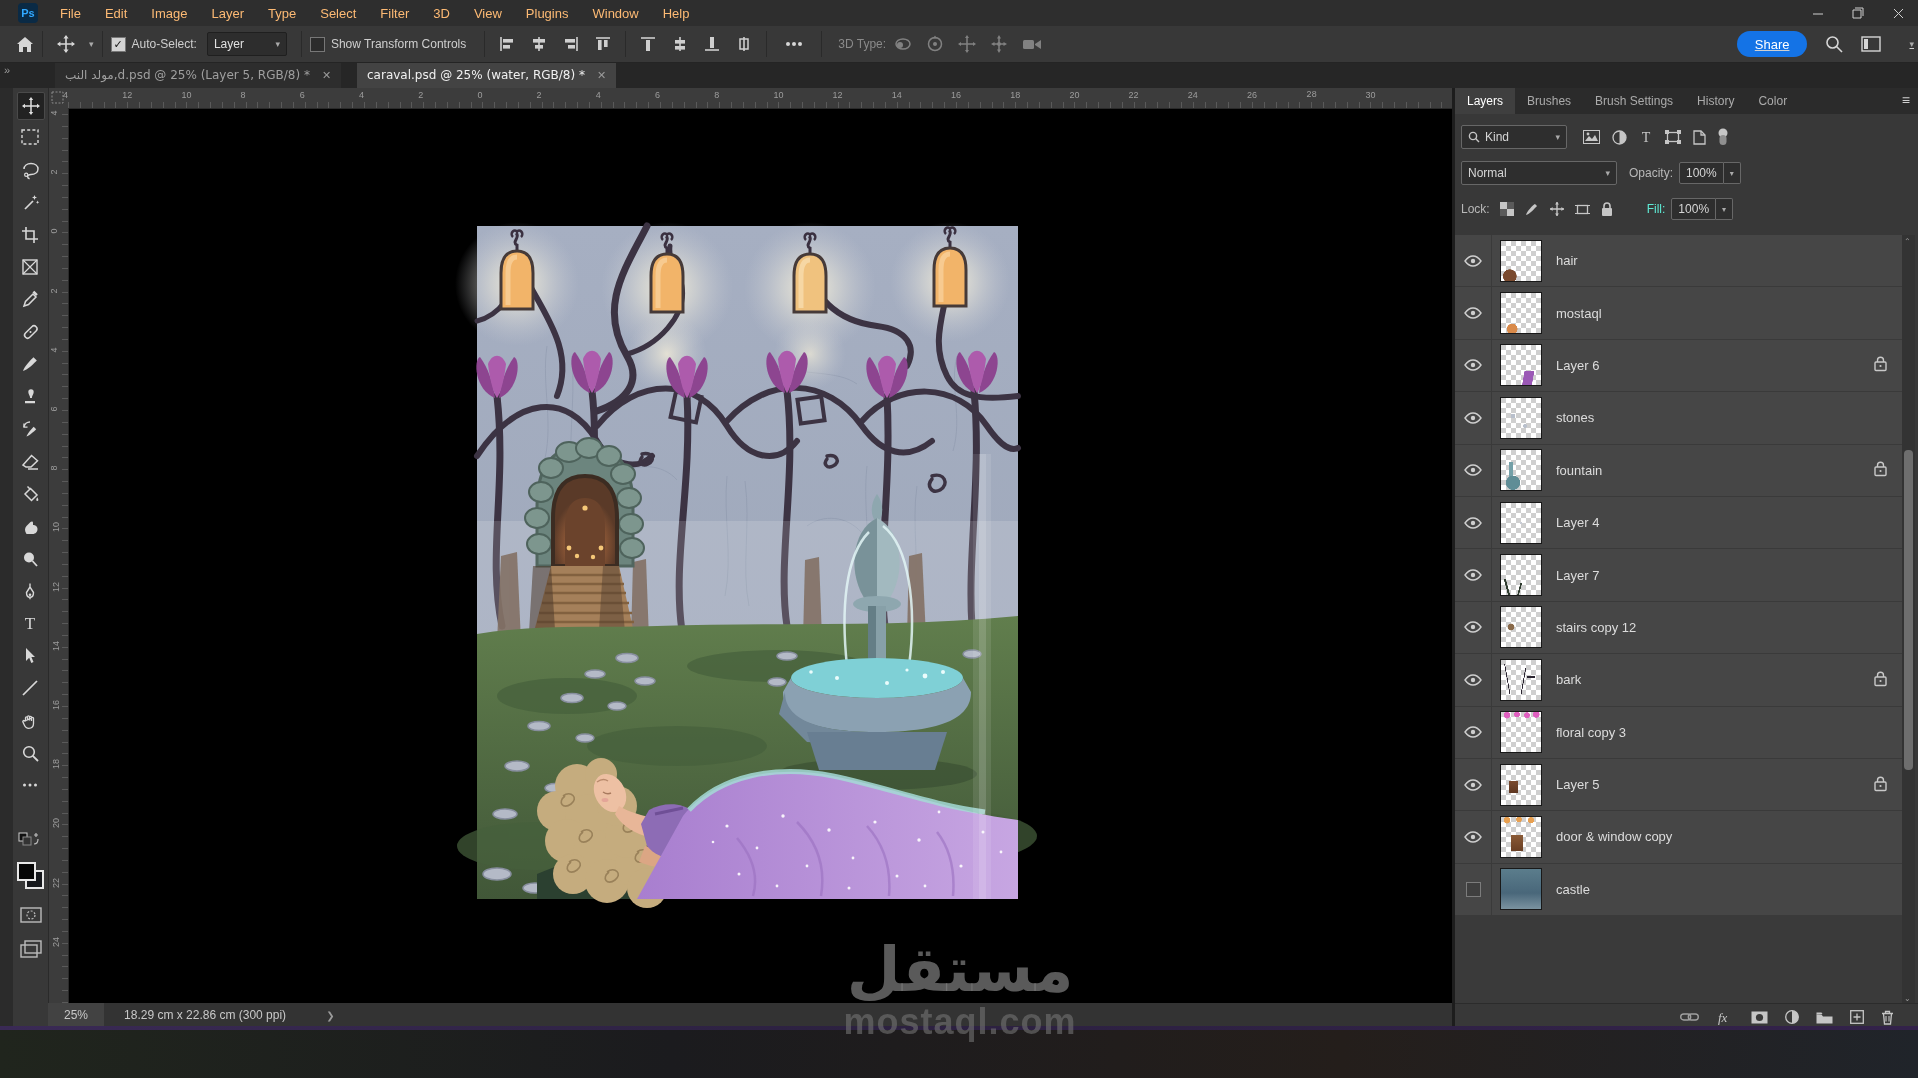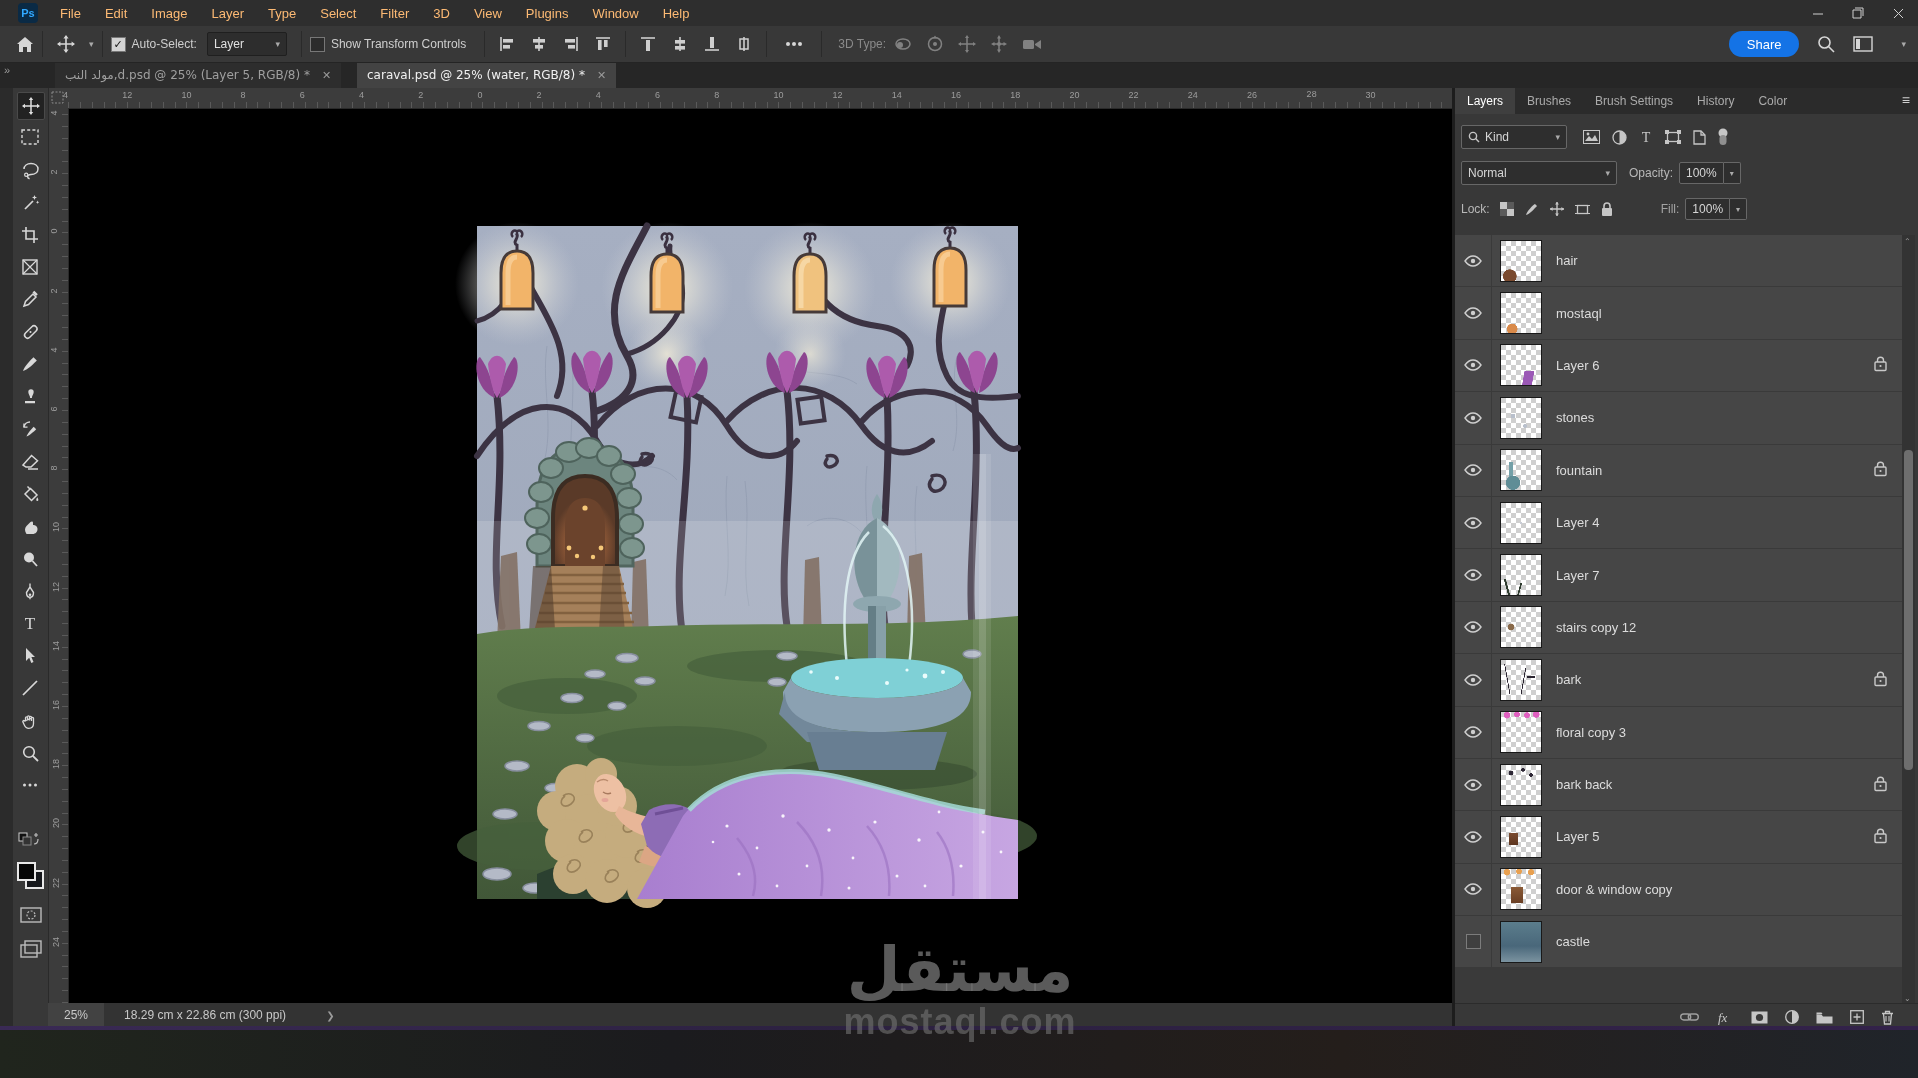--- a/index.html
+++ b/index.html
@@ -271,21 +271,21 @@
           <circle cx="9" cy="9" r="2" fill="#bdbdbd"></circle>
         </svg>
       </div>
       <div class="alignicon">
         <svg width="20" height="14">
           <rect x="1" y="3" width="11" height="9" rx="1.5" fill="#bdbdbd"></rect>
           <path d="M13 7l6-4v9l-6-4z" fill="#bdbdbd"></path>
         </svg>
       </div>
     </div>
-  <div style="margin-left:auto;display:flex;align-items:center;gap:18px;margin-right:12px;">
+  <div style="margin-left:auto;display:flex;align-items:center;gap:18px;margin-right:4px;text-decoration:underline;">
     <div id="share-btn">Share</div>
     <div class="ob-icon">
       <svg width="18" height="18">
           <circle cx="7.5" cy="7.5" r="5.5" fill="none" stroke="#d6d6d6" stroke-width="1.6"></circle>
           <path d="M11.5 11.5L17 17" stroke="#d6d6d6" stroke-width="1.6"></path>
         </svg>
     </div>
     <div class="ob-icon">
       <svg width="20" height="16">
           <rect x="1" y="1" width="18" height="14" fill="none" stroke="#d6d6d6" stroke-width="1.4"></rect>
@@ -889,21 +889,21 @@
         </svg>
       <svg width="15" height="13">
           <rect x="2.5" y="2.5" width="10" height="8" fill="none" stroke="#c6c6c6" stroke-width="1.3"></rect>
           <path d="M0 2.5h15M0 10.5h15" stroke="#c6c6c6" stroke-width="1"></path>
         </svg>
       <svg width="12" height="15">
           <rect x="1" y="6" width="10" height="8" rx="1" fill="#c6c6c6"></rect>
           <path d="M3 6V4a3 3 0 016 0v2" fill="none" stroke="#c6c6c6" stroke-width="1.6"></path>
         </svg>
     </div>
-    <span style="margin-left:48px;color:#a3a3a3">Fill:</span>
+    <span style="margin-left:34px;color:#5eead4">Fill:</span>
     <div style="margin-left:6px;display:flex;">
       <span class="valbox">100%</span>
         <span class="valchev">▾</span>
     </div>
   </div>
 
   <div id="layerlist">
       <div class="lrow">
         <div class="eyecol">
           <svg width="18" height="12">
@@ -1031,37 +1031,20 @@
         <div class="eyecol">
           <svg width="18" height="12">
             <path d="M1 6c2.5-3.5 5.5-5 8-5s5.5 1.5 8 5c-2.5 3.5-5.5 5-8 5S3.5 9.5 1 6z" fill="none" stroke="#cfcfcf" stroke-width="1.4"></path>
             <circle cx="9" cy="6" r="2.2" fill="#cfcfcf"></circle>
           </svg>
         </div>
         <div class="thumb">
           <div class="hint hint-floral"></div>
         </div>
         <span class="lname">floral copy 3</span>
-      </div>
-      <div class="lrow">
-        <div class="eyecol">
-          <svg width="18" height="12">
-            <path d="M1 6c2.5-3.5 5.5-5 8-5s5.5 1.5 8 5c-2.5 3.5-5.5 5-8 5S3.5 9.5 1 6z" fill="none" stroke="#cfcfcf" stroke-width="1.4"></path>
-            <circle cx="9" cy="6" r="2.2" fill="#cfcfcf"></circle>
-          </svg>
-        </div>
-        <div class="thumb">
-          <div class="hint hint-barkback"></div>
-        </div>
-        <span class="lname">bark back</span>
-        <span class="llock"><svg width="13" height="15">
-            <rect x="1" y="6" width="11" height="8.5" rx="1" fill="none" stroke="#c9c9c9" stroke-width="1.4"></rect>
-            <path d="M3.5 6V4.2a3 3 0 016 0V6" fill="none" stroke="#c9c9c9" stroke-width="1.4"></path>
-            <circle cx="6.5" cy="10" r="1.1" fill="#c9c9c9"></circle>
-          </svg></span>
       </div>
       <div class="lrow">
         <div class="eyecol">
           <svg width="18" height="12">
             <path d="M1 6c2.5-3.5 5.5-5 8-5s5.5 1.5 8 5c-2.5 3.5-5.5 5-8 5S3.5 9.5 1 6z" fill="none" stroke="#cfcfcf" stroke-width="1.4"></path>
             <circle cx="9" cy="6" r="2.2" fill="#cfcfcf"></circle>
           </svg>
         </div>
         <div class="thumb">
           <div class="hint hint-layer5"></div>

